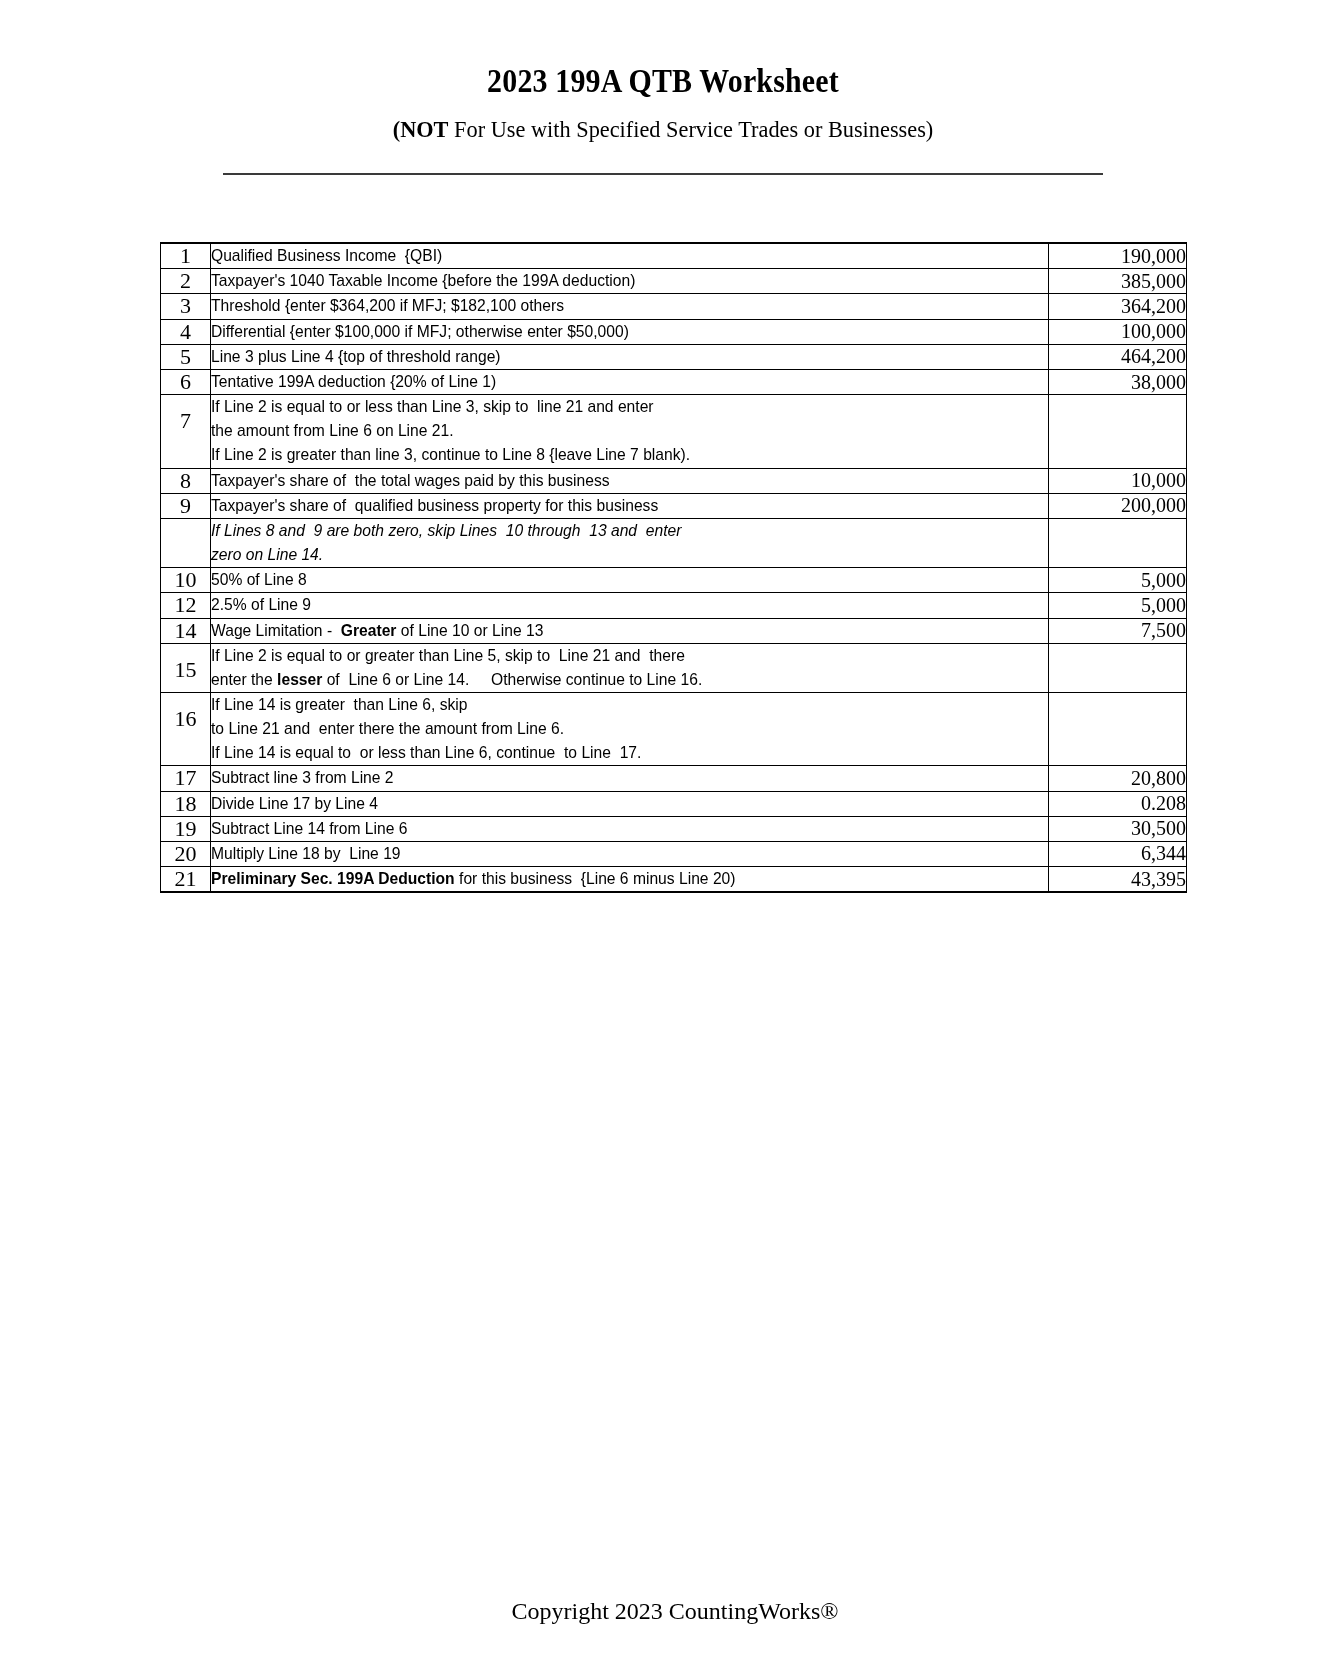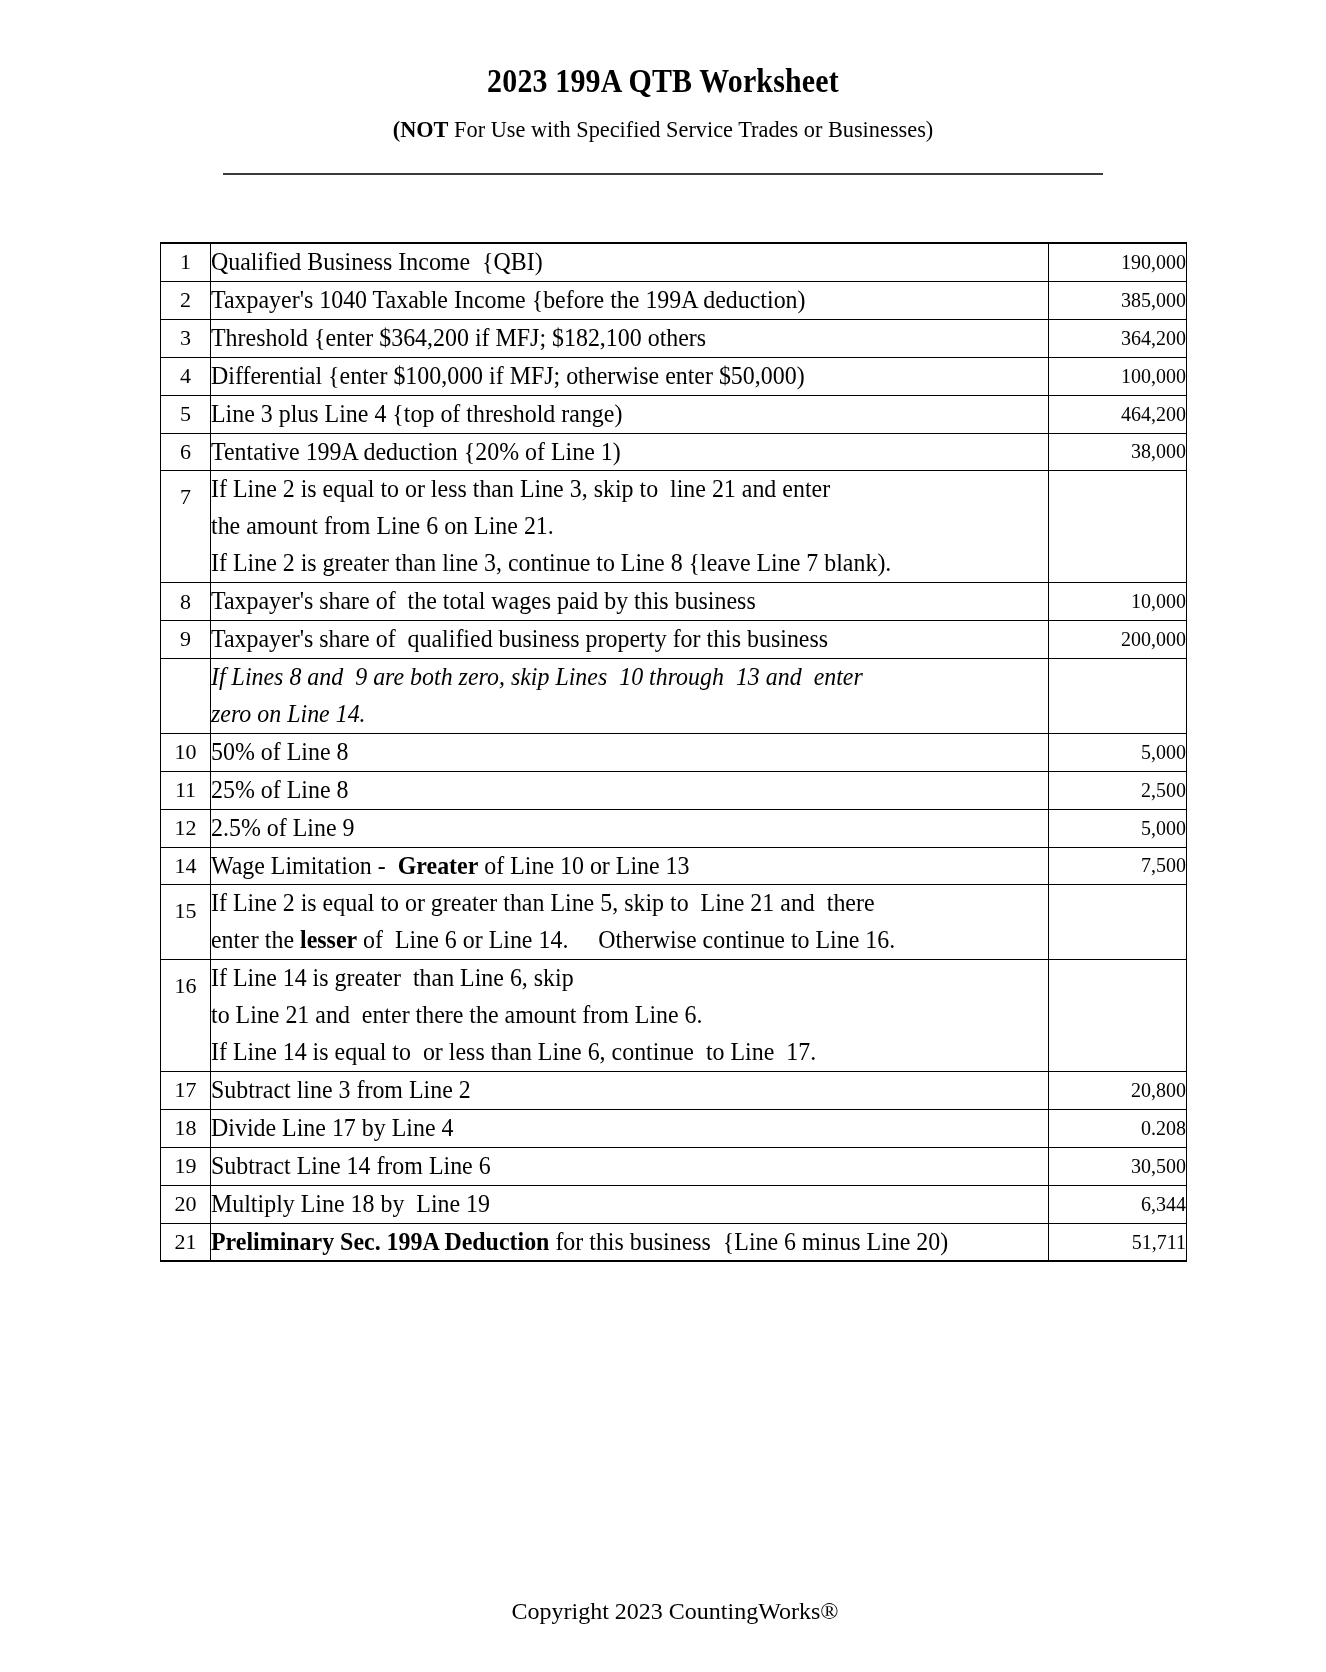--- a/index.html
+++ b/index.html
@@ -81,22 +81,22 @@
     line-height: 1.1;
     padding: 6px 0;
     vertical-align: middle;
   }
   tr.multi .num-cell {
     vertical-align: top;
     padding-top: 14px;
   }
 
   .desc-cell {
-    font-family: Liberation Serif, serif;
-    font-size: 26px;
+    font-family: Liberation Sans, sans-serif;
+    font-size: 17px;
     line-height: 1.42;
     padding: 11px 0 11px 22px;
     transform-origin: left center;
   }
   .desc-cell .txt {
     display: inline-block;
     transform: scaleX(0.92);
     transform-origin: left center;
     white-space: pre-wrap;
   }
@@ -205,25 +205,20 @@
             <td class="desc-cell note"><span class="txt">If Lines 8 and  9 are both zero, skip Lines  10 through  13 and  enter
 zero on Line 14.</span></td>
             <td class="val-cell"></td>
           </tr>
           <tr>
             <td class="num-cell">10</td>
             <td class="desc-cell"><span class="txt">50% of Line 8</span></td>
             <td class="val-cell">5,000</td>
           </tr>
           <tr>
-            <td class="num-cell">11</td>
-            <td class="desc-cell"><span class="txt">25% of Line 8</span></td>
-            <td class="val-cell">2,500</td>
-          </tr>
-          <tr>
             <td class="num-cell">12</td>
             <td class="desc-cell"><span class="txt">2.5% of Line 9</span></td>
             <td class="val-cell">5,000</td>
           </tr>
           <tr>
             <td class="num-cell">14</td>
             <td class="desc-cell"><span class="txt">Wage Limitation -  <b>Greater</b> of Line 10 or Line 13</span></td>
             <td class="val-cell">7,500</td>
           </tr>
           <tr class="multi">
@@ -255,21 +250,21 @@
             <td class="val-cell">30,500</td>
           </tr>
           <tr>
             <td class="num-cell">20</td>
             <td class="desc-cell"><span class="txt">Multiply Line 18 by  Line 19</span></td>
             <td class="val-cell">6,344</td>
           </tr>
           <tr class="last">
             <td class="num-cell">21</td>
             <td class="desc-cell"><span class="txt"><b>Preliminary Sec. 199A Deduction</b> for this business  {Line 6 minus Line 20)</span></td>
-            <td class="val-cell">51,711</td>
+            <td class="val-cell">43,395</td>
           </tr>
         </tbody>
     </table>
   </div>
 
   <div class="footer">Copyright 2023 CountingWorks®</div>
 
 </div>
 
 </body></html>

